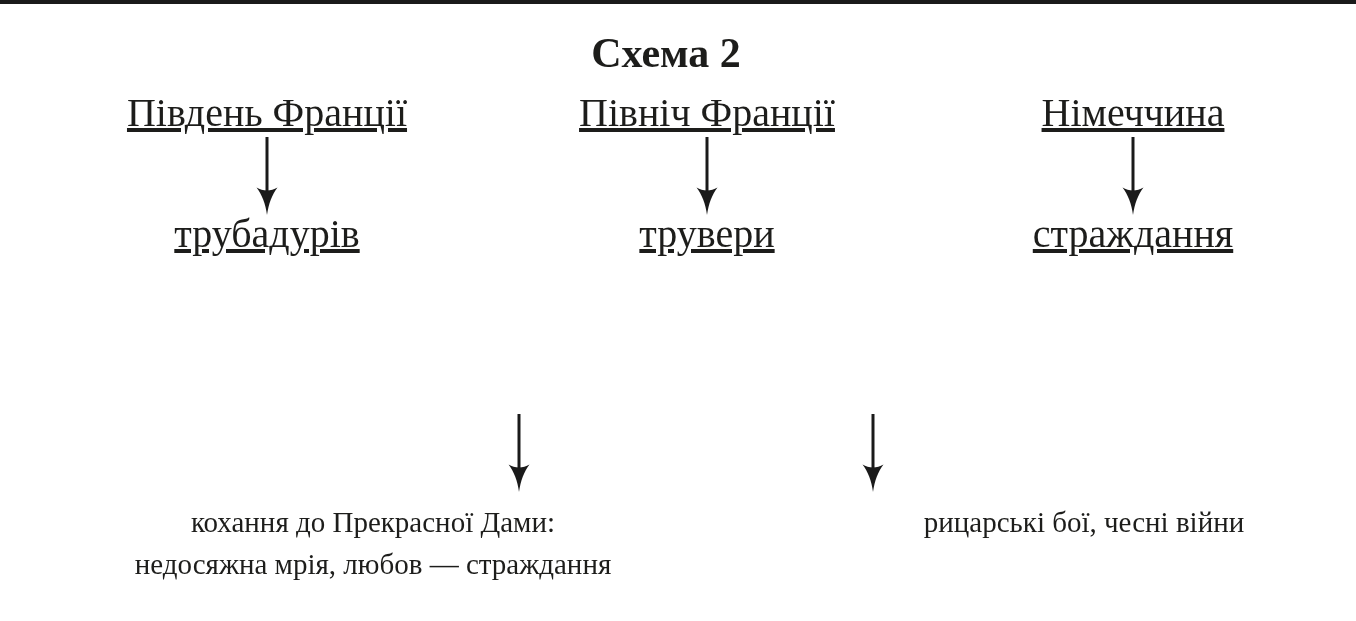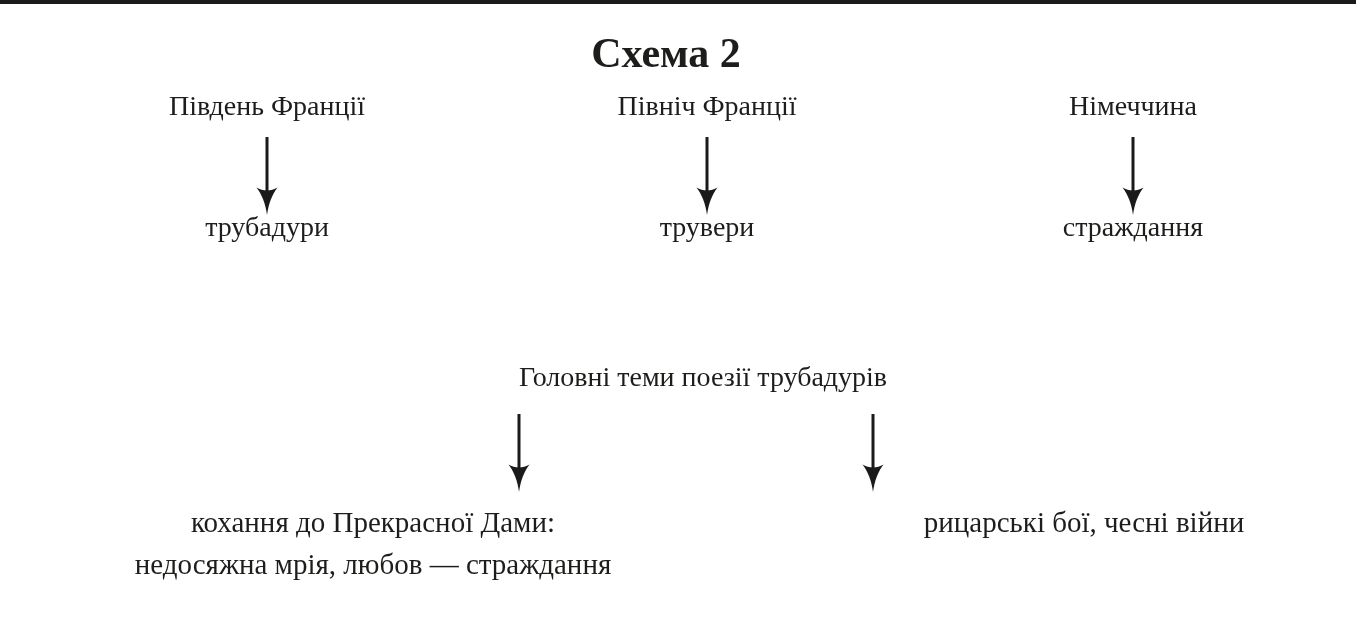--- a/index.html
+++ b/index.html
@@ -28,24 +28,25 @@
     position: absolute;
     transform: translateX(-50%);
     font-size: 42px;
     line-height: 1.15;
     font-weight: bold;
     white-space: nowrap;
   }
   .node-label {
     position: absolute;
     transform: translateX(-50%);
-    font-size: 28px;
+    font-size: 40px;
     line-height: 1.15;
     white-space: nowrap;
     text-align: center;
+    text-decoration: underline;
   }
   .branch-label {
     position: absolute;
     transform: translateX(-50%);
     font-size: 29px;
     line-height: 42px;
     white-space: nowrap;
     text-align: center;
   }
   .down-arrow {
@@ -62,38 +63,37 @@
 
   <div class="top-rule"></div>
 
   <div class="schema-title" style="left:666px; top:29px">Схема 2</div>
 
   <div class="node-label" style="left:267px; top:90px">Південь Франції</div>
   <svg class="down-arrow" style="left:267px; top:137px" viewBox="0 0 26 78">
     <line x1="13" y1="0" x2="13" y2="57" stroke="#1a1a1a" stroke-width="3"></line>
     <path d="M13,78 C11.5,67 8,57.5 2.5,50.5 C9,54.5 17,54.5 23.5,50.5 C18,57.5 14.5,67 13,78 Z" fill="#1a1a1a"></path>
   </svg>
-  <div class="node-label" style="left:267px; top:211px">трубадури</div>
+  <div class="node-label" style="left:267px; top:211px">трубадурів</div>
 
   <div class="node-label" style="left:707px; top:90px">Північ Франції</div>
   <svg class="down-arrow" style="left:707px; top:137px" viewBox="0 0 26 78">
     <line x1="13" y1="0" x2="13" y2="57" stroke="#1a1a1a" stroke-width="3"></line>
     <path d="M13,78 C11.5,67 8,57.5 2.5,50.5 C9,54.5 17,54.5 23.5,50.5 C18,57.5 14.5,67 13,78 Z" fill="#1a1a1a"></path>
   </svg>
   <div class="node-label" style="left:707px; top:211px">трувери</div>
 
   <div class="node-label" style="left:1133px; top:90px">Німеччина</div>
   <svg class="down-arrow" style="left:1133px; top:137px" viewBox="0 0 26 78">
     <line x1="13" y1="0" x2="13" y2="57" stroke="#1a1a1a" stroke-width="3"></line>
     <path d="M13,78 C11.5,67 8,57.5 2.5,50.5 C9,54.5 17,54.5 23.5,50.5 C18,57.5 14.5,67 13,78 Z" fill="#1a1a1a"></path>
   </svg>
   <div class="node-label" style="left:1133px; top:211px">страждання</div>
 
 
-  <div class="node-label" style="left:703px; top:361px">Головні теми поезії трубадурів</div>
 
   <svg class="down-arrow" style="left:519px; top:414px" viewBox="0 0 26 78">
     <line x1="13" y1="0" x2="13" y2="57" stroke="#1a1a1a" stroke-width="3"></line>
     <path d="M13,78 C11.5,67 8,57.5 2.5,50.5 C9,54.5 17,54.5 23.5,50.5 C18,57.5 14.5,67 13,78 Z" fill="#1a1a1a"></path>
   </svg>
   <svg class="down-arrow" style="left:873px; top:414px" viewBox="0 0 26 78">
     <line x1="13" y1="0" x2="13" y2="57" stroke="#1a1a1a" stroke-width="3"></line>
     <path d="M13,78 C11.5,67 8,57.5 2.5,50.5 C9,54.5 17,54.5 23.5,50.5 C18,57.5 14.5,67 13,78 Z" fill="#1a1a1a"></path>
   </svg>
 

